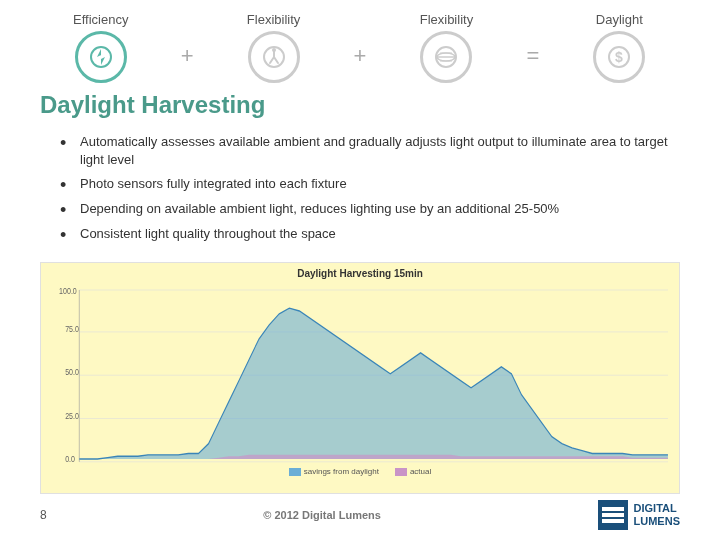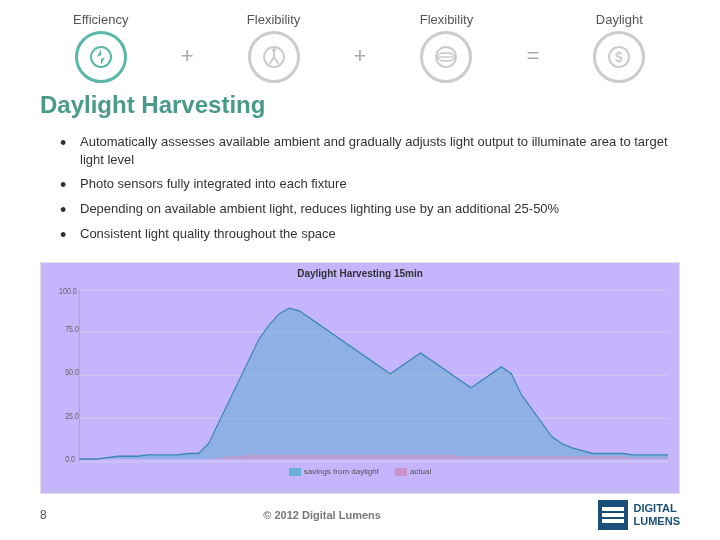--- a/index.html
+++ b/index.html
@@ -97,21 +97,21 @@
       line-height: 1;
       margin-right: 8px;
       margin-top: 1px;
     }
 
     
     .chart-wrapper {
       flex: 1;
       position: relative;
       border: 1px solid #e0e0e0;
-      background: #c4b5fd;
+      background: #fef9c3;
       padding: 4px 6px 4px 6px;
     }
 
     .chart-title-block {
       text-align: center;
       font-size: 9px;
       color: #555;
       line-height: 1.4;
       margin-bottom: 2px;
     }

